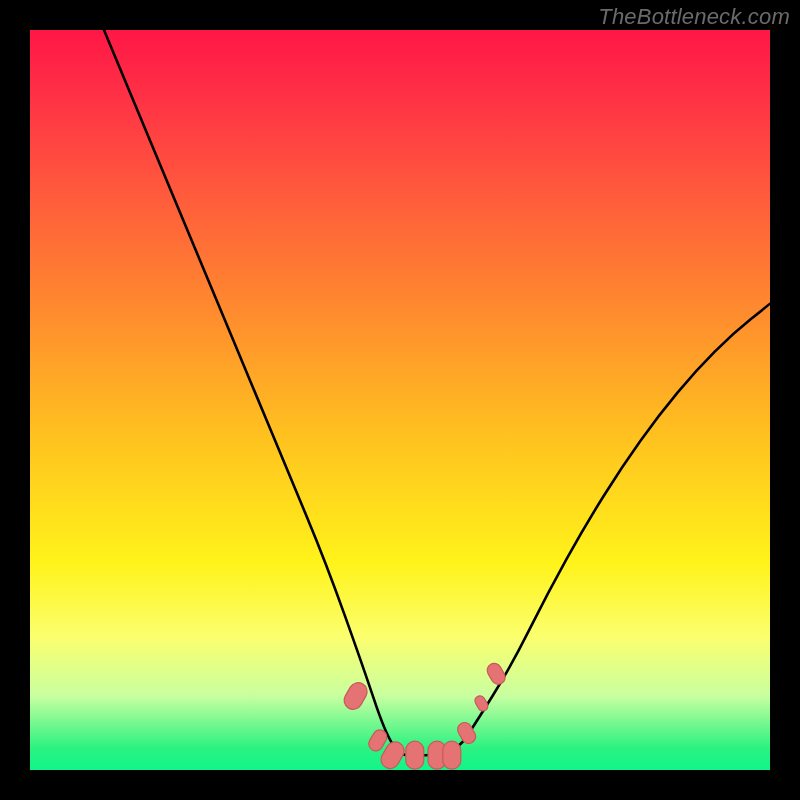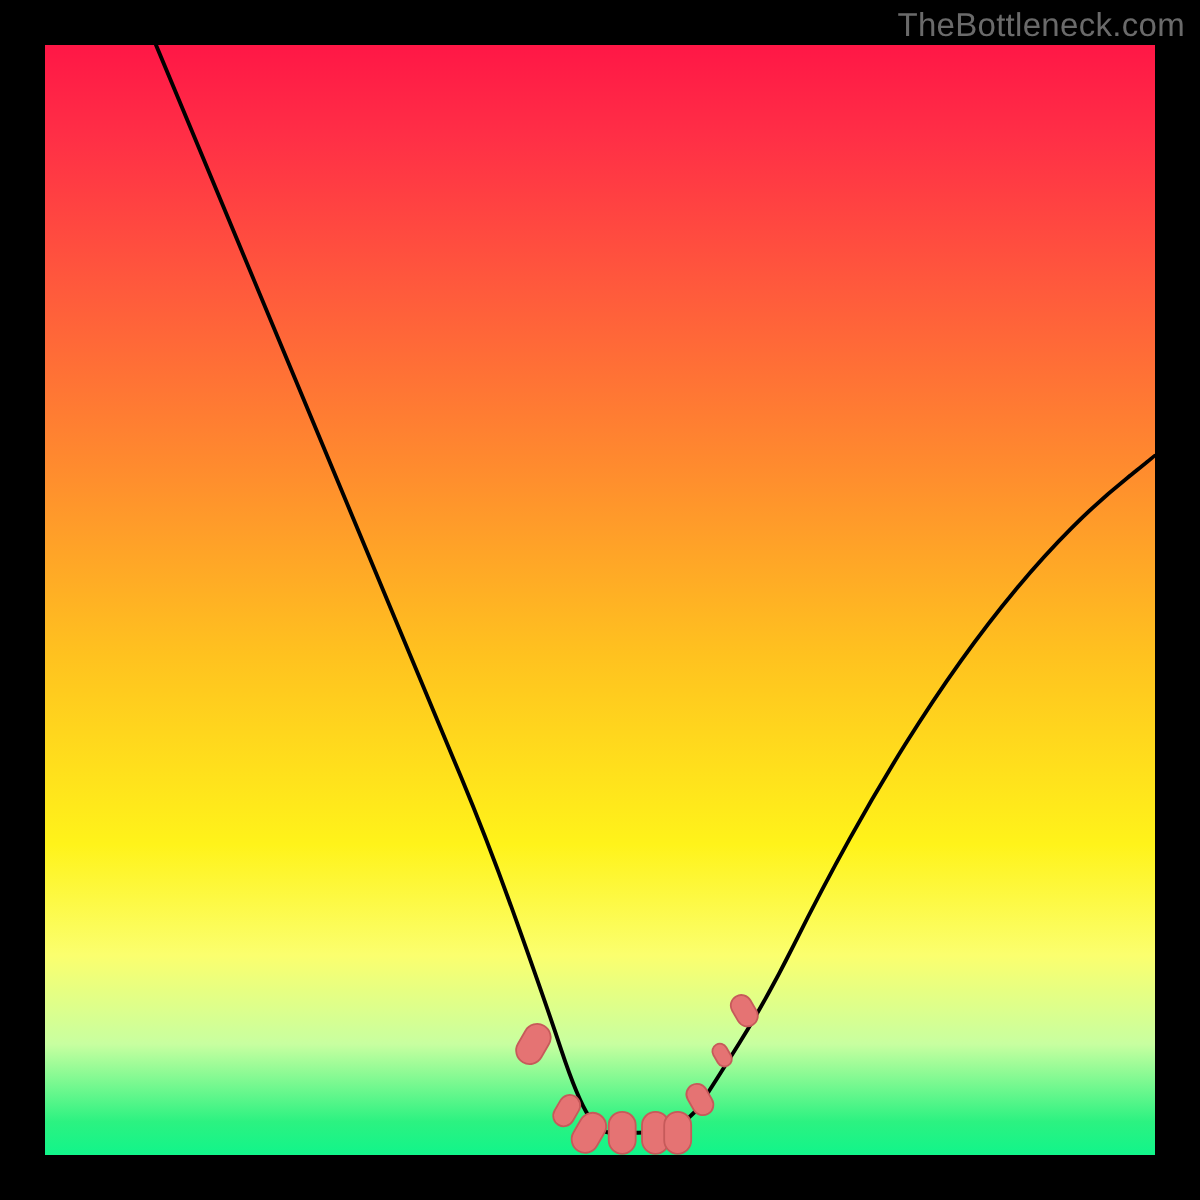--- a/index.html
+++ b/index.html
@@ -9,20 +9,21 @@
     height: 800px;
     overflow: hidden;
     background: #000;
     font-family: Arial, Helvetica, sans-serif;
   }
   .frame {
     position: relative;
     width: 800px;
     height: 800px;
     background: #000;
+    font-style: italic;
   }
   .plot {
     position: absolute;
     left: 30px;
     top: 30px;
     width: 740px;
     height: 740px;
     background: linear-gradient(
       to bottom,
       #ff1746 0%,

